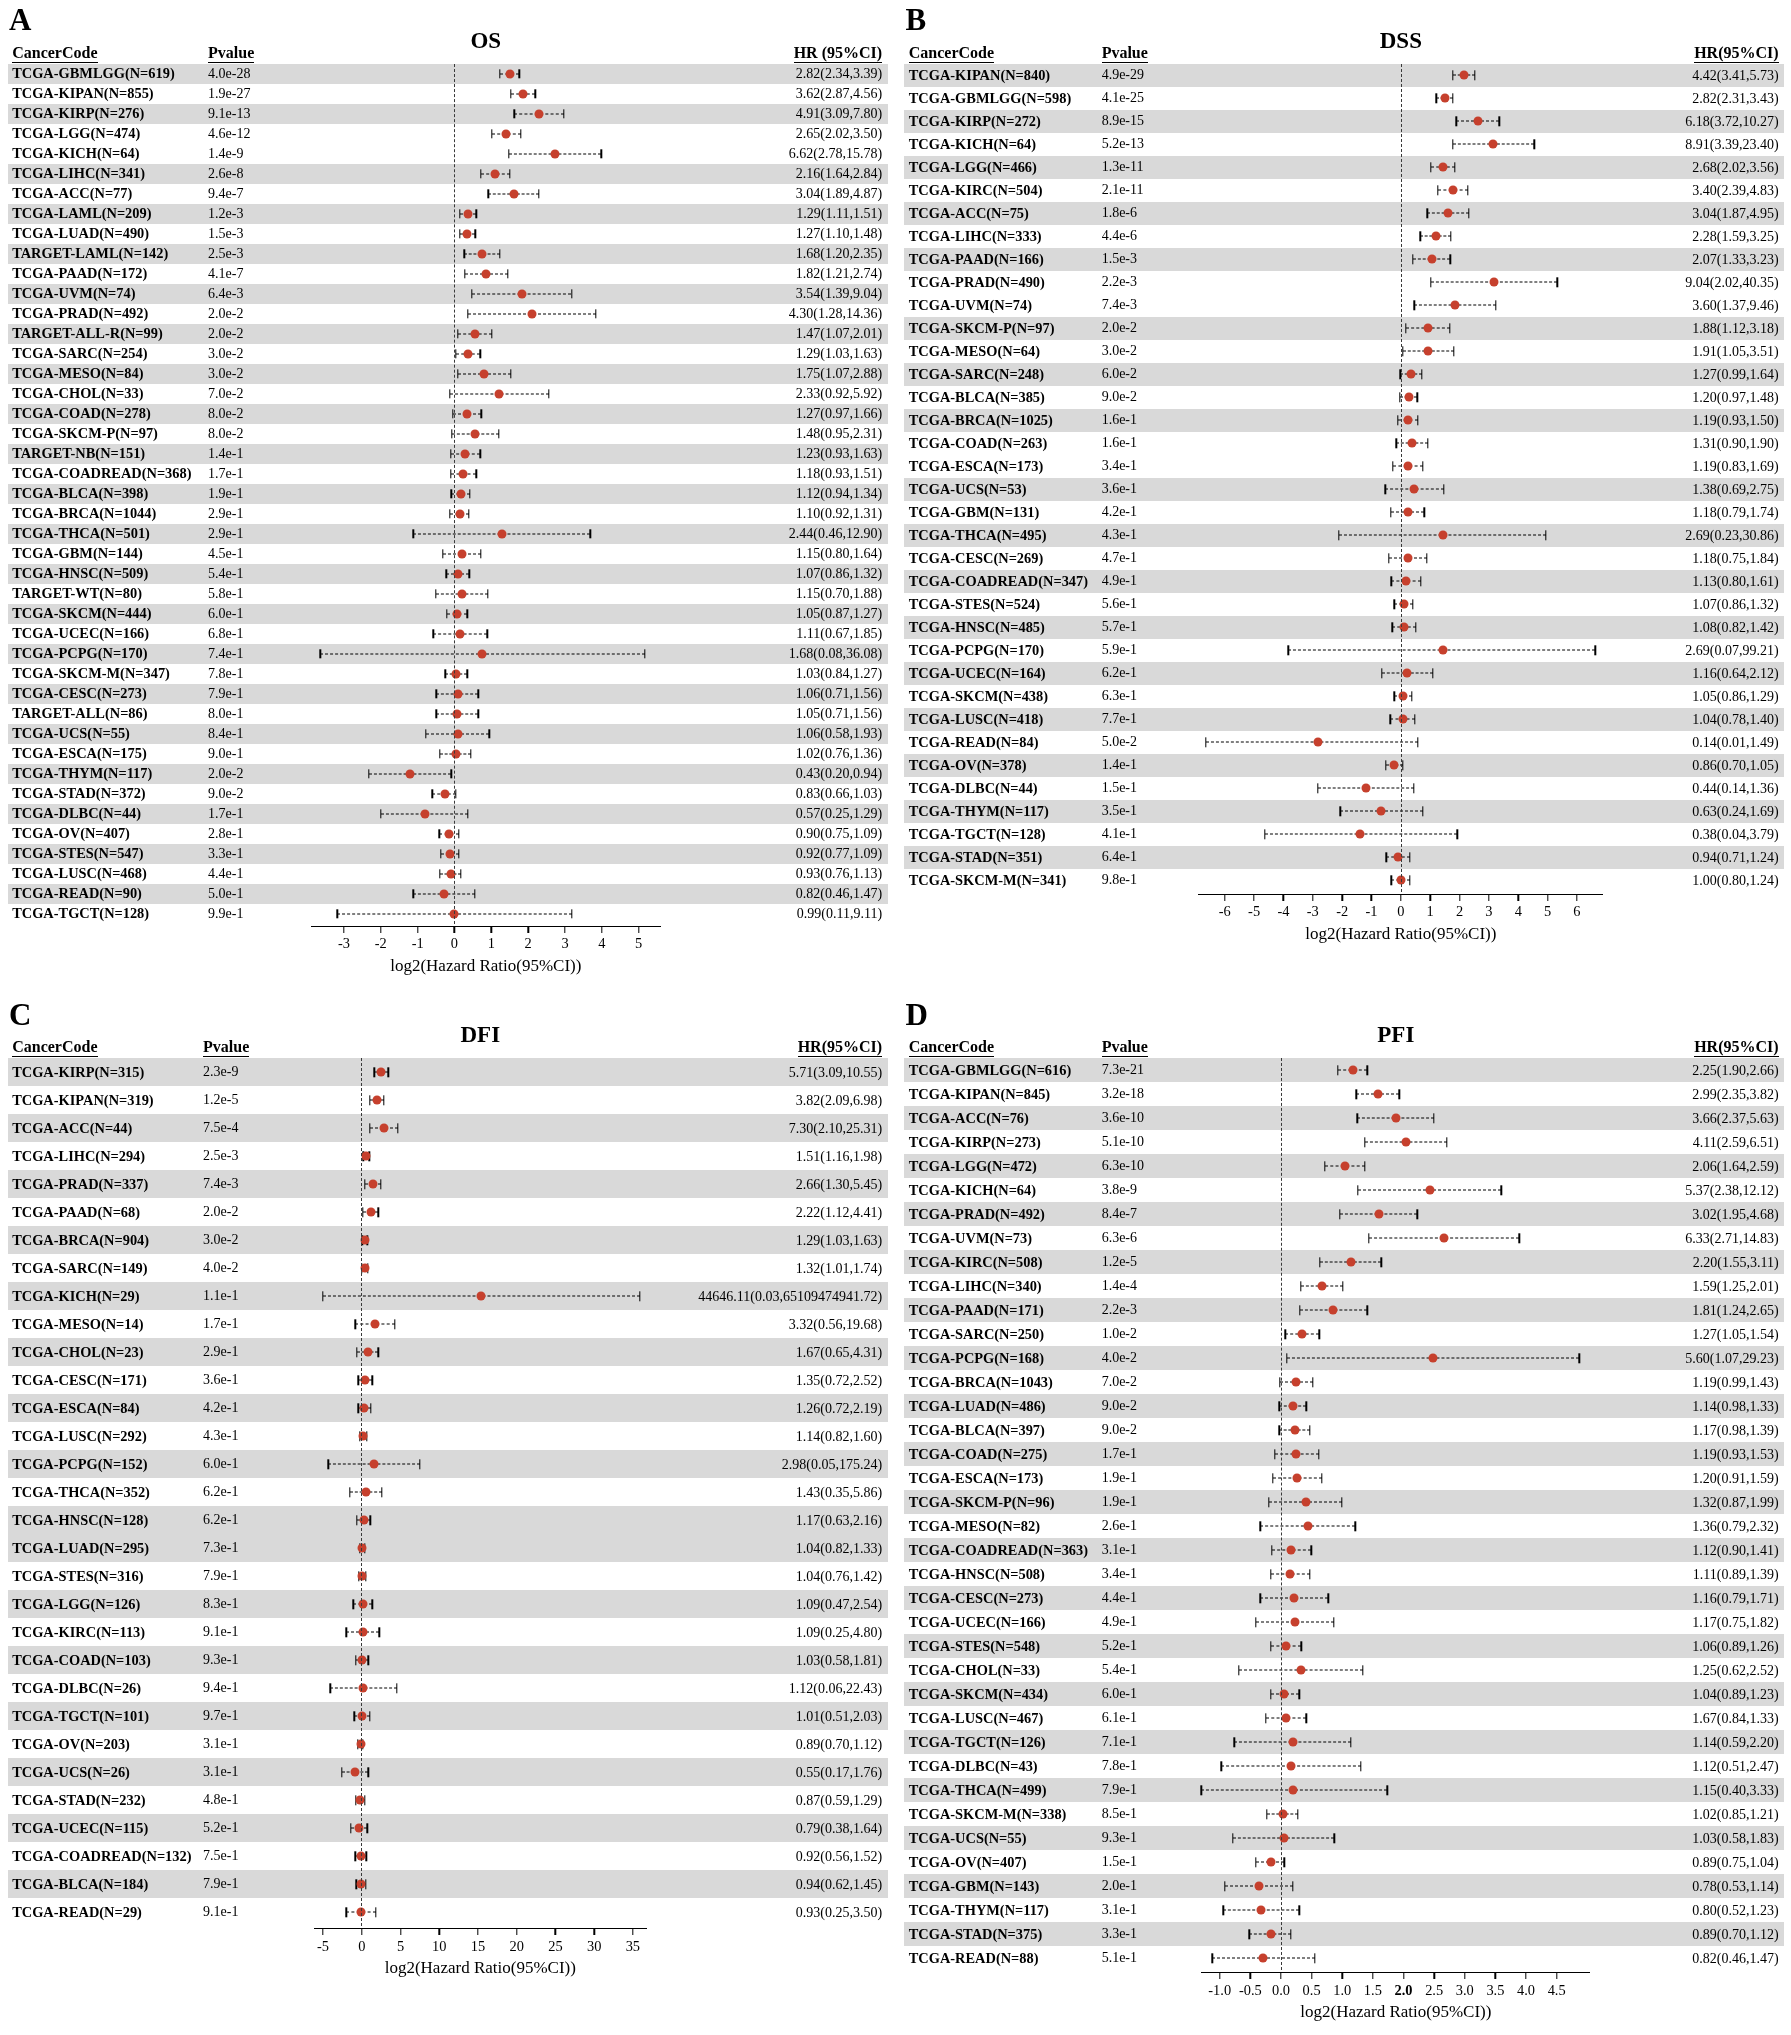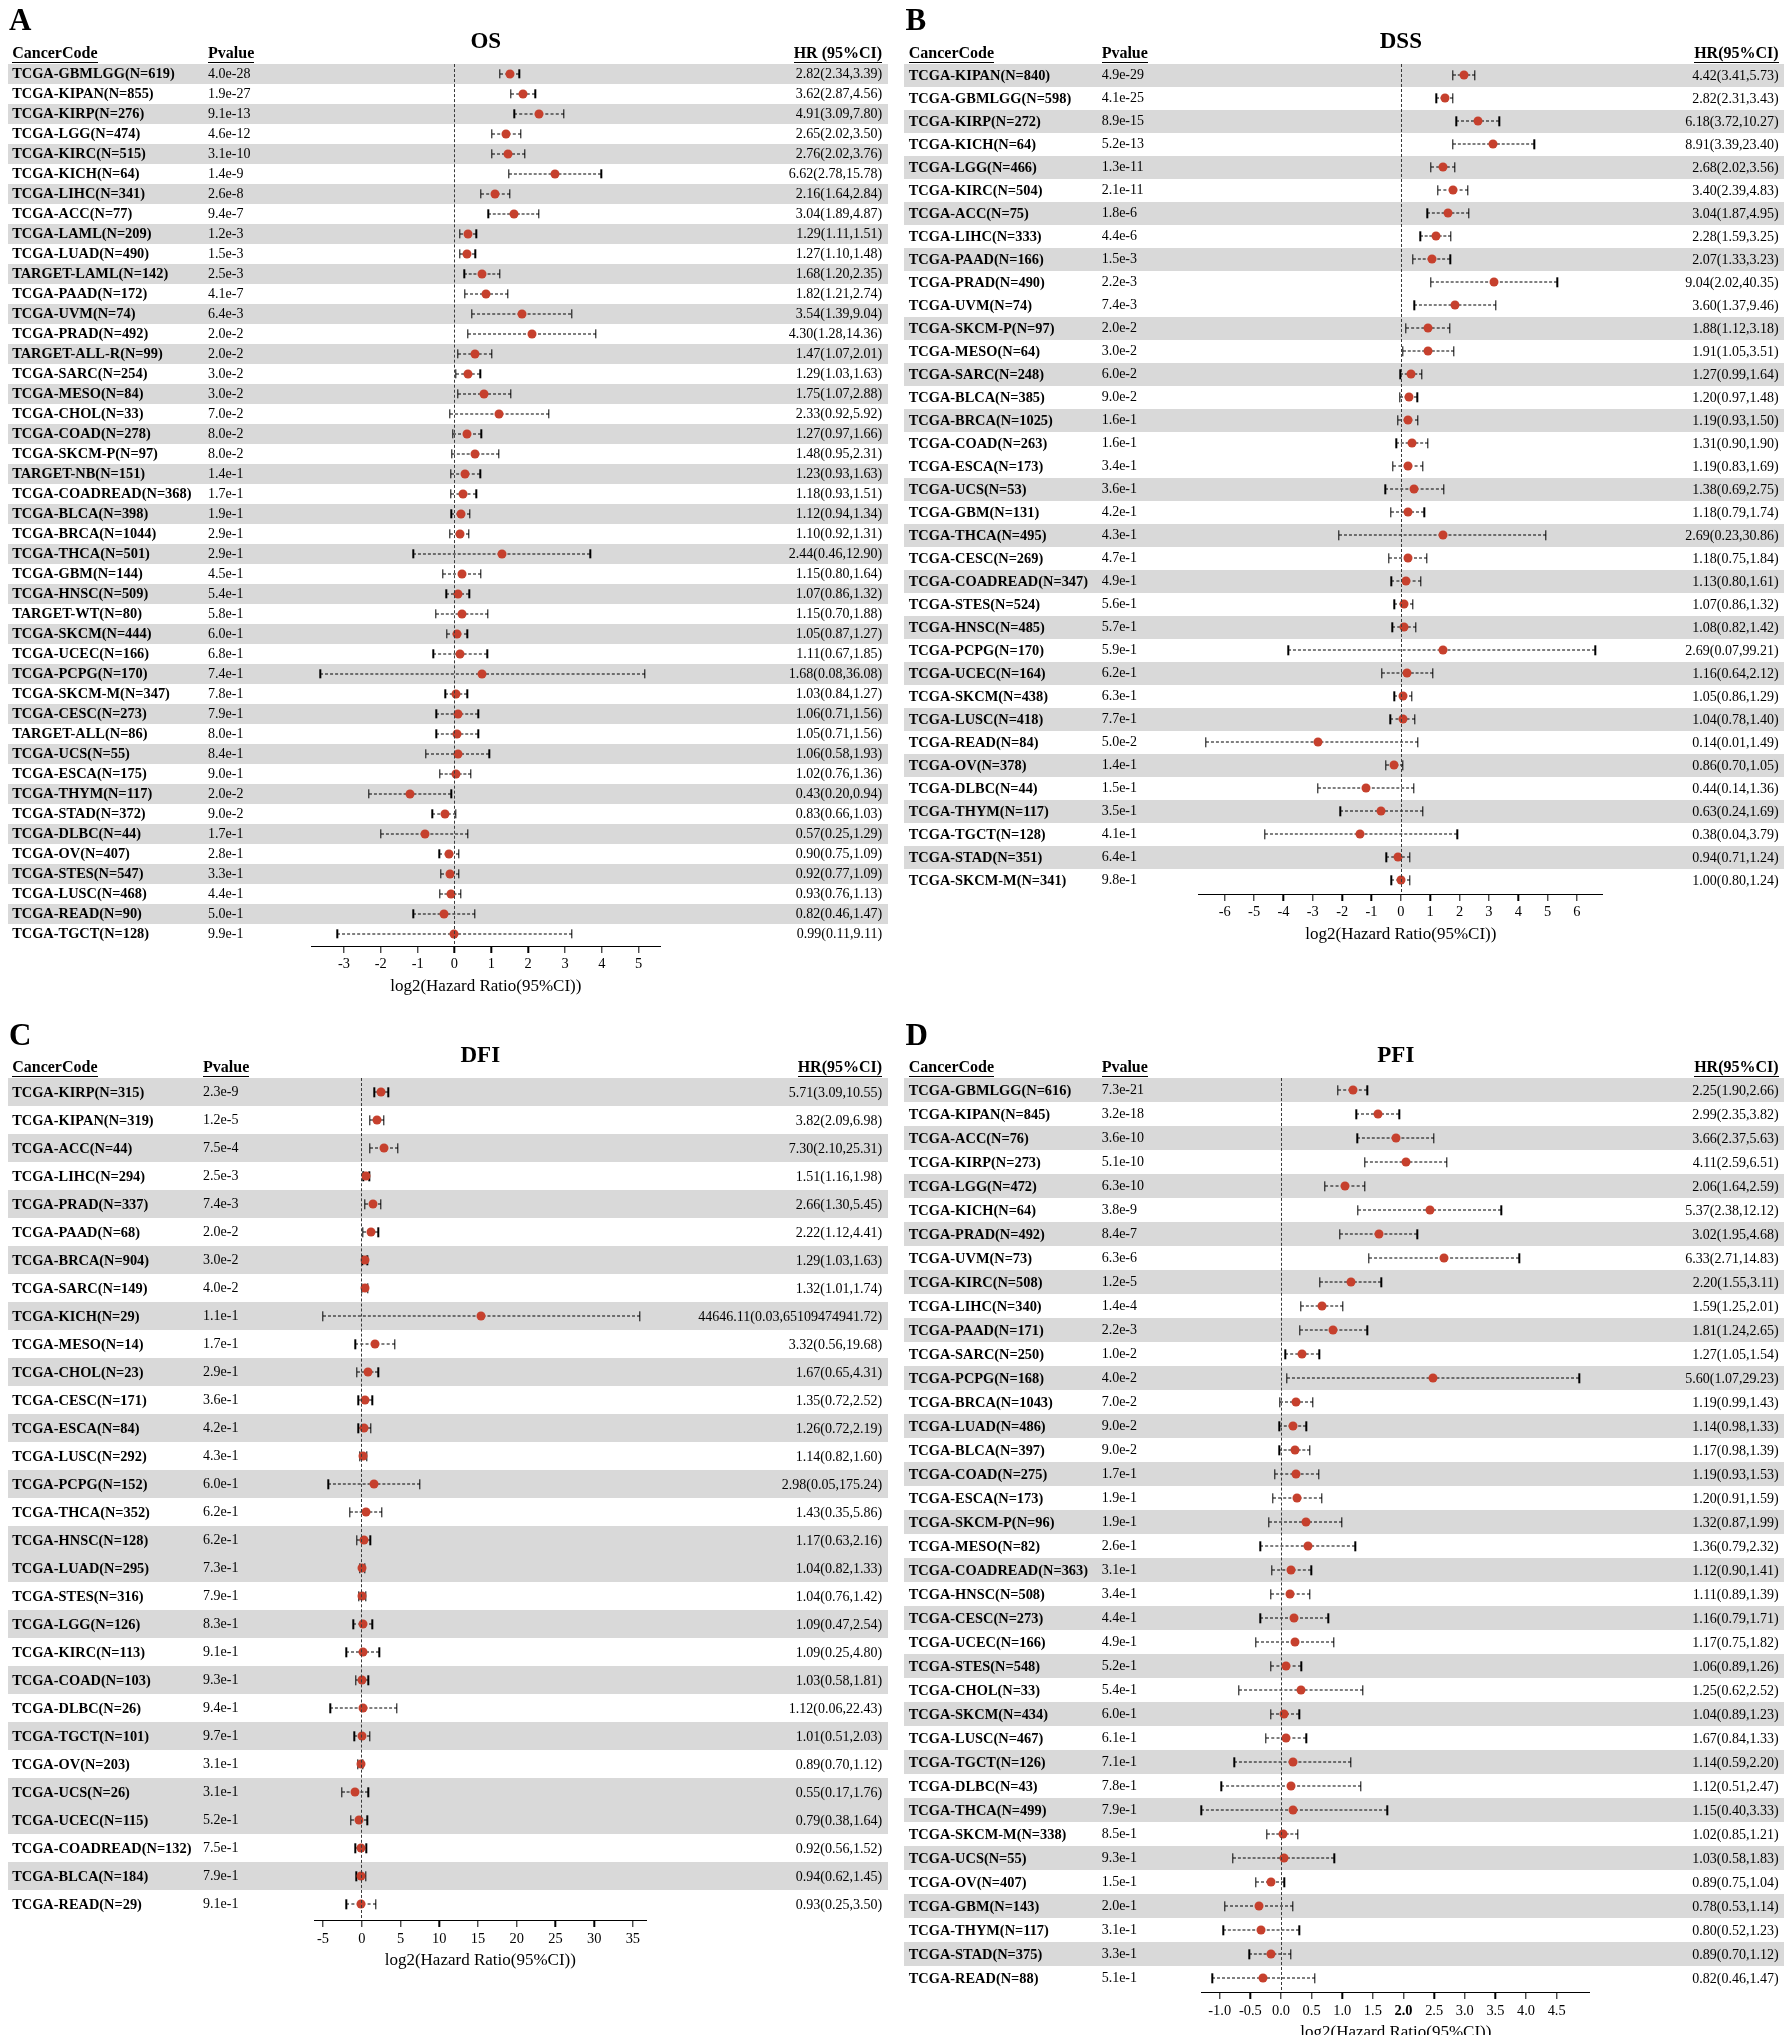--- a/index.html
+++ b/index.html
@@ -210,31 +210,20 @@
         <div class="prow">
           <div class="cell code">TCGA-LGG(N=474)</div>
           <div class="cell pval">4.6e-12</div>
           <div class="cell plot-cell">
             <div class="ci" style="left: 51.7301%; width: 8.34736%;"></div>
             <div class="cap" style="left: 51.7301%;"></div>
             <div class="cap" style="left: 60.0774%;"></div>
             <div class="dot" style="left: 55.8526%;"></div>
           </div>
           <div class="cell hr">2.65(2.02,3.50)</div>
-        </div>
-        <div class="prow shaded">
-          <div class="cell code">TCGA-KIRC(N=515)</div>
-          <div class="cell pval">3.1e-10</div>
-          <div class="cell plot-cell">
-            <div class="ci" style="left: 51.7301%; width: 9.43555%;"></div>
-            <div class="cap" style="left: 51.7301%;"></div>
-            <div class="cap" style="left: 61.1656%;"></div>
-            <div class="dot" style="left: 56.4702%;"></div>
-          </div>
-          <div class="cell hr">2.76(2.02,3.76)</div>
         </div>
         <div class="prow">
           <div class="cell code">TCGA-KICH(N=64)</div>
           <div class="cell pval">1.4e-9</div>
           <div class="cell plot-cell">
             <div class="ci" style="left: 56.5798%; width: 26.3678%;"></div>
             <div class="cap" style="left: 56.5798%;"></div>
             <div class="cap" style="left: 82.9476%;"></div>
             <div class="dot" style="left: 69.7561%;"></div>
           </div>
@@ -1423,20 +1412,31 @@
           <div class="cell code">TCGA-UCS(N=26)</div>
           <div class="cell pval">3.1e-1</div>
           <div class="cell plot-cell">
             <div class="ci" style="left: 8.4735%; width: 7.84179%;"></div>
             <div class="cap" style="left: 8.4735%;"></div>
             <div class="cap" style="left: 16.3153%;"></div>
             <div class="dot" style="left: 12.4128%;"></div>
           </div>
           <div class="cell hr">0.55(0.17,1.76)</div>
         </div>
+        <div class="prow">
+          <div class="cell code">TCGA-STAD(N=232)</div>
+          <div class="cell pval">4.8e-1</div>
+          <div class="cell plot-cell">
+            <div class="ci" style="left: 12.6483%; width: 2.62461%;"></div>
+            <div class="cap" style="left: 12.6483%;"></div>
+            <div class="cap" style="left: 15.273%;"></div>
+            <div class="dot" style="left: 13.9514%;"></div>
+          </div>
+          <div class="cell hr">0.87(0.59,1.29)</div>
+        </div>
         <div class="prow shaded">
           <div class="cell code">TCGA-UCEC(N=115)</div>
           <div class="cell pval">5.2e-1</div>
           <div class="cell plot-cell">
             <div class="ci" style="left: 11.1723%; width: 4.9061%;"></div>
             <div class="cap" style="left: 11.1723%;"></div>
             <div class="cap" style="left: 16.0784%;"></div>
             <div class="dot" style="left: 13.6277%;"></div>
           </div>
           <div class="cell hr">0.79(0.38,1.64)</div>

